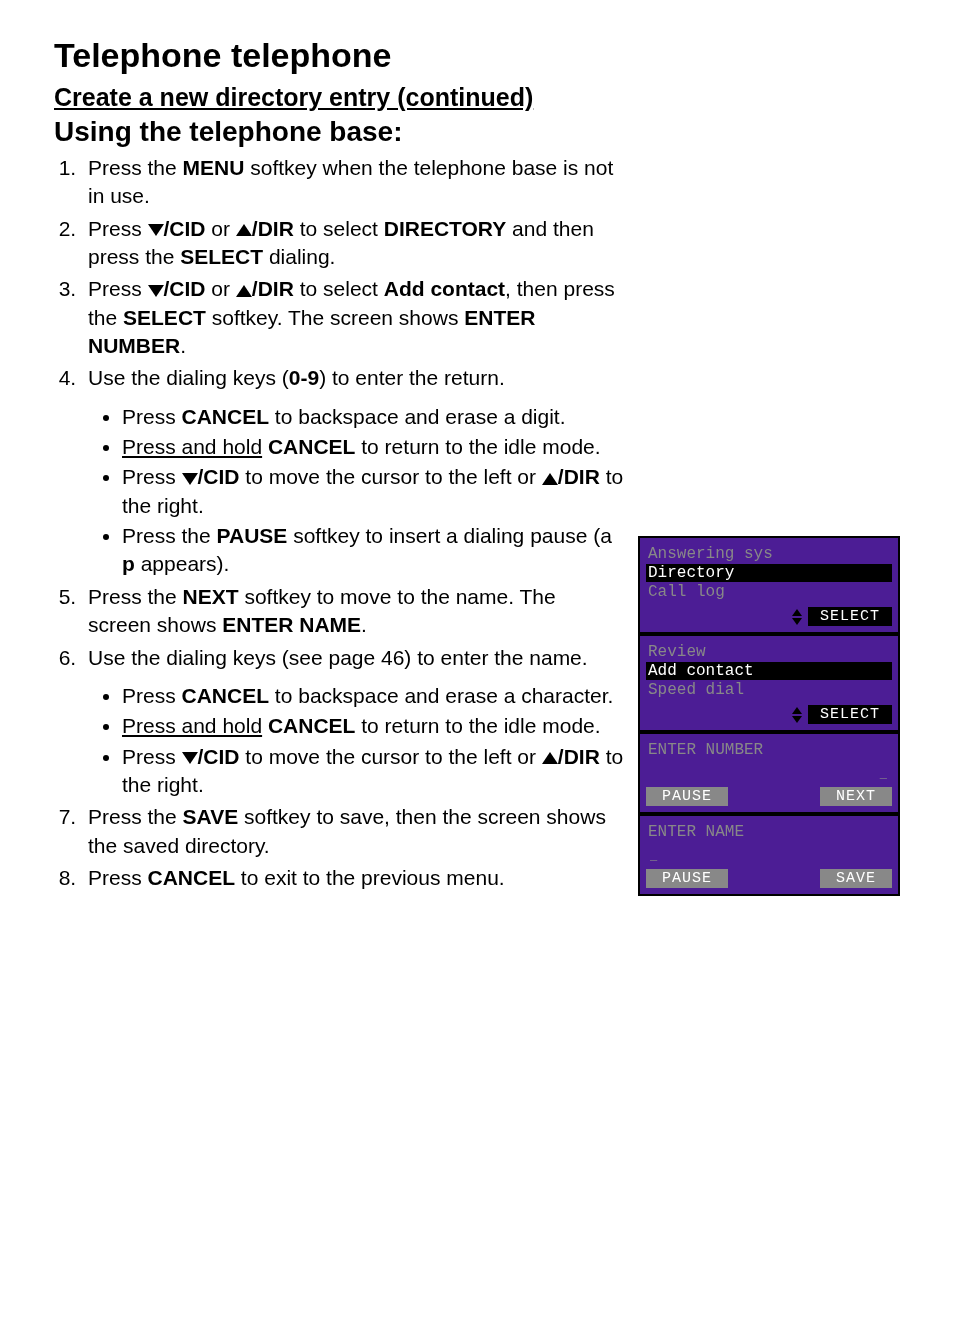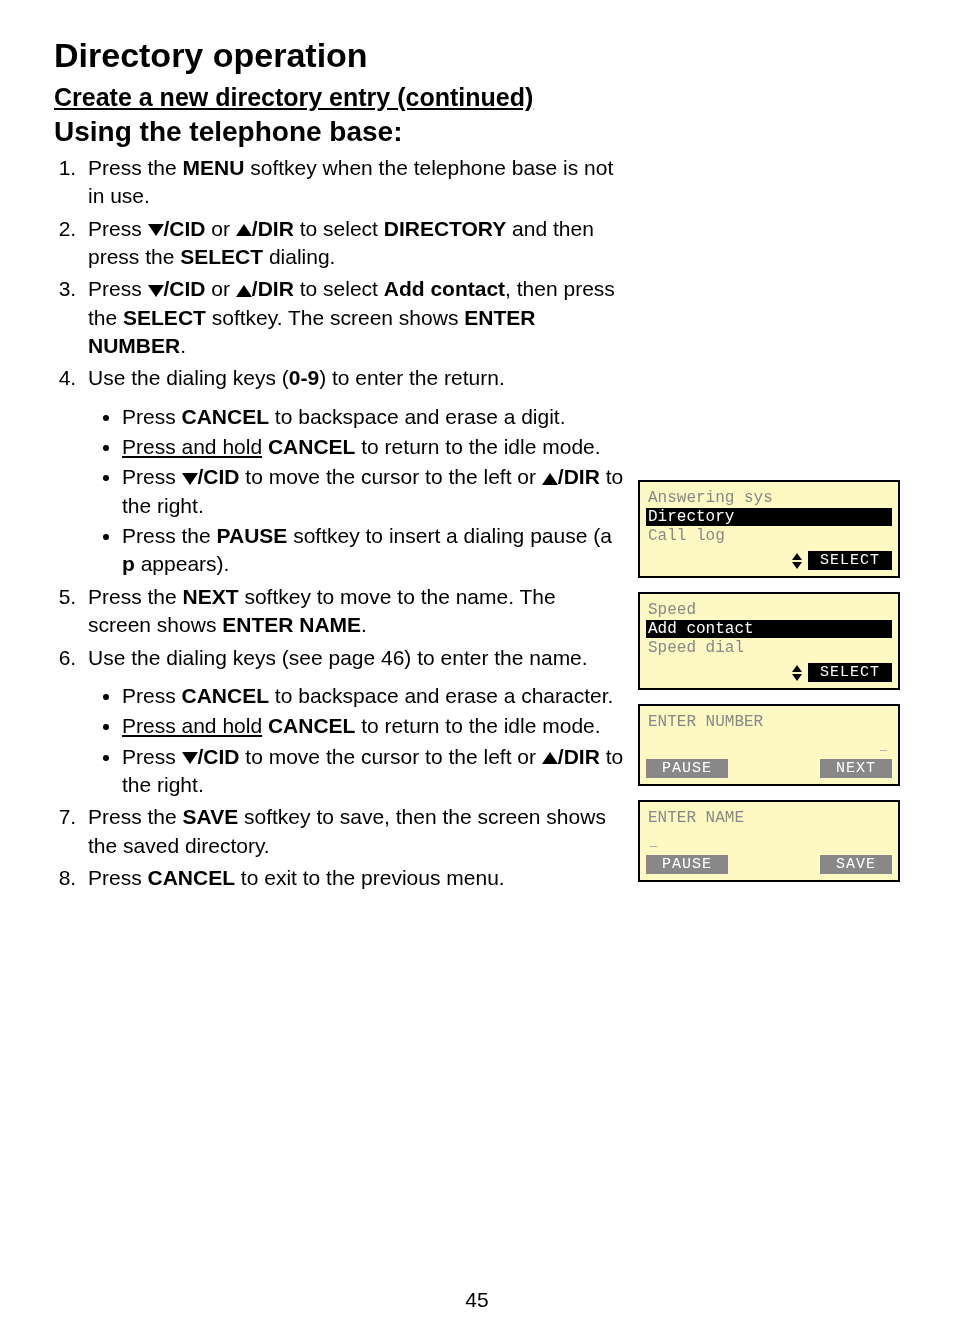--- a/index.html
+++ b/index.html
@@ -60,22 +60,21 @@
   .b { font-weight: bold; }
   .sc { font-variant: small-caps; font-weight: bold; }
   .sidecol {
     width: 262px;
     margin-left: 14px;
     margin-top: 26px;
   }
   .screen {
     border: 2px solid #000;
     padding: 6px;
-    margin-bottom: 14px;
-    background: #fef9c3;
+    background: #4c1d95;
     font-family: "Courier New", monospace;
     font-size: 16px;
   }
   .screen .gray { color: #888; }
   .screen .selrow {
     display: block;
     color: #fff;
     background: #000;
     padding: 0 2px;
     margin: 1px 0;
@@ -168,21 +167,21 @@
     text-align: center;
     font-size: 21px;
   }
   .underline { text-decoration: underline; }
 </style>
 </head>
 <body>
 
 <div class="page">
 
-  <h1 class="title">Directory operation</h1>
+  <h1 class="title">Telephone telephone</h1>
   <h2 class="subtitle">Create a new directory entry (continued)</h2>
   <h3 class="subsub">Using the telephone base:</h3>
 
   <div class="content">
     <div class="textcol">
       <ol class="main">
         <li>
           <span>Press the </span><span class="b">MENU</span><span> softkey when the telephone base is not in use.</span>
         </li>
         <li>
@@ -229,21 +228,21 @@
         <div class="footer">
           <span class="updown">
               <span class="u"></span>
               <span class="d"></span>
             </span>
           <span class="softkey">SELECT</span>
         </div>
       </div>
 
       <div class="screen">
-        <span class="row">Speed</span>
+        <span class="row">Review</span>
         <span class="selrow">Add contact</span>
         <span class="row">Speed dial</span>
         <div class="footer">
           <span class="updown">
               <span class="u"></span>
               <span class="d"></span>
             </span>
           <span class="softkey">SELECT</span>
         </div>
       </div>
@@ -262,14 +261,13 @@
         <span class="cursor left">_</span>
         <div class="footer-split">
           <span class="softkey gray">PAUSE</span>
           <span class="softkey gray">SAVE</span>
         </div>
       </div>
 
     </div>
   </div>
 
-  <div class="pagenum">45</div>
 </div>
 
 </body></html>

